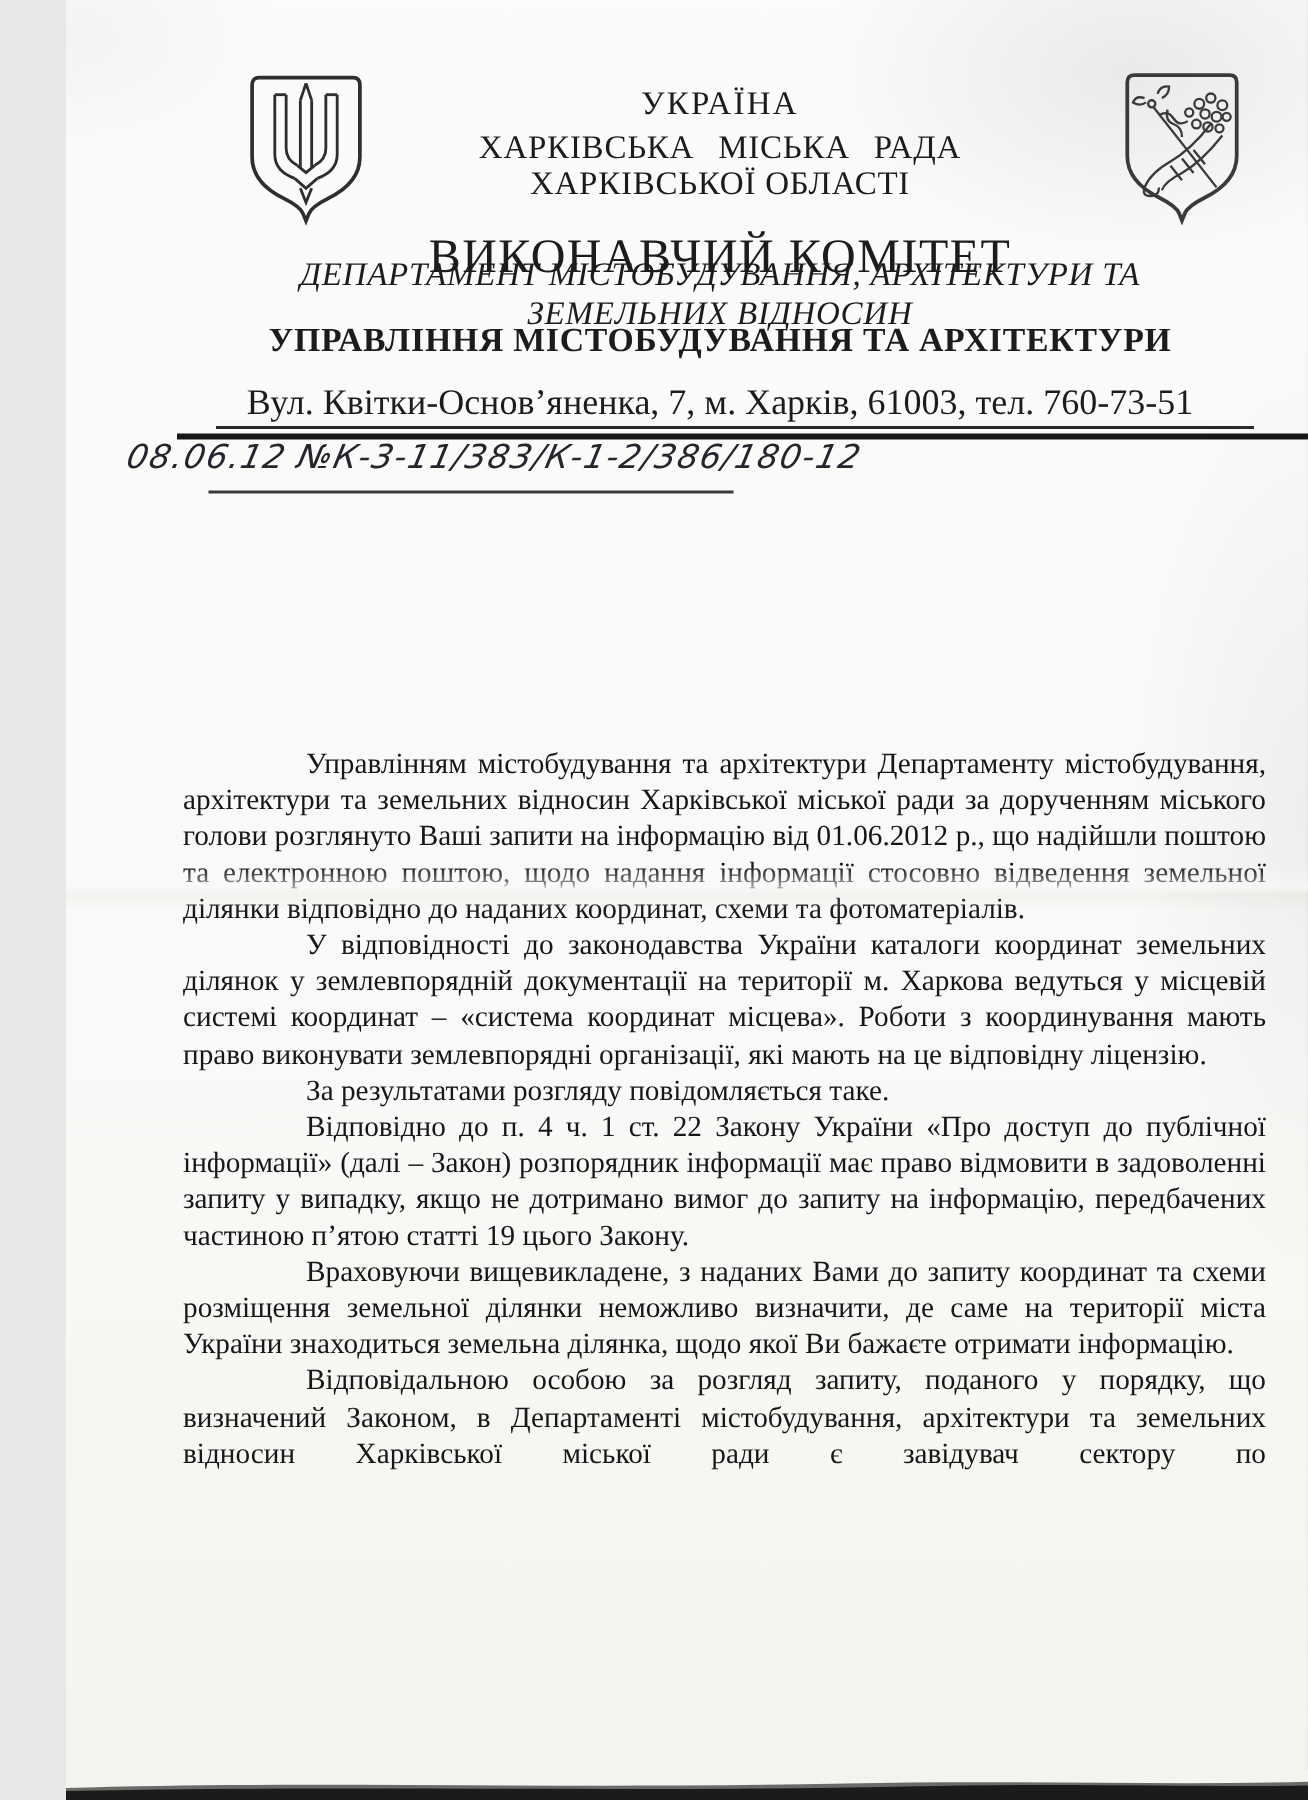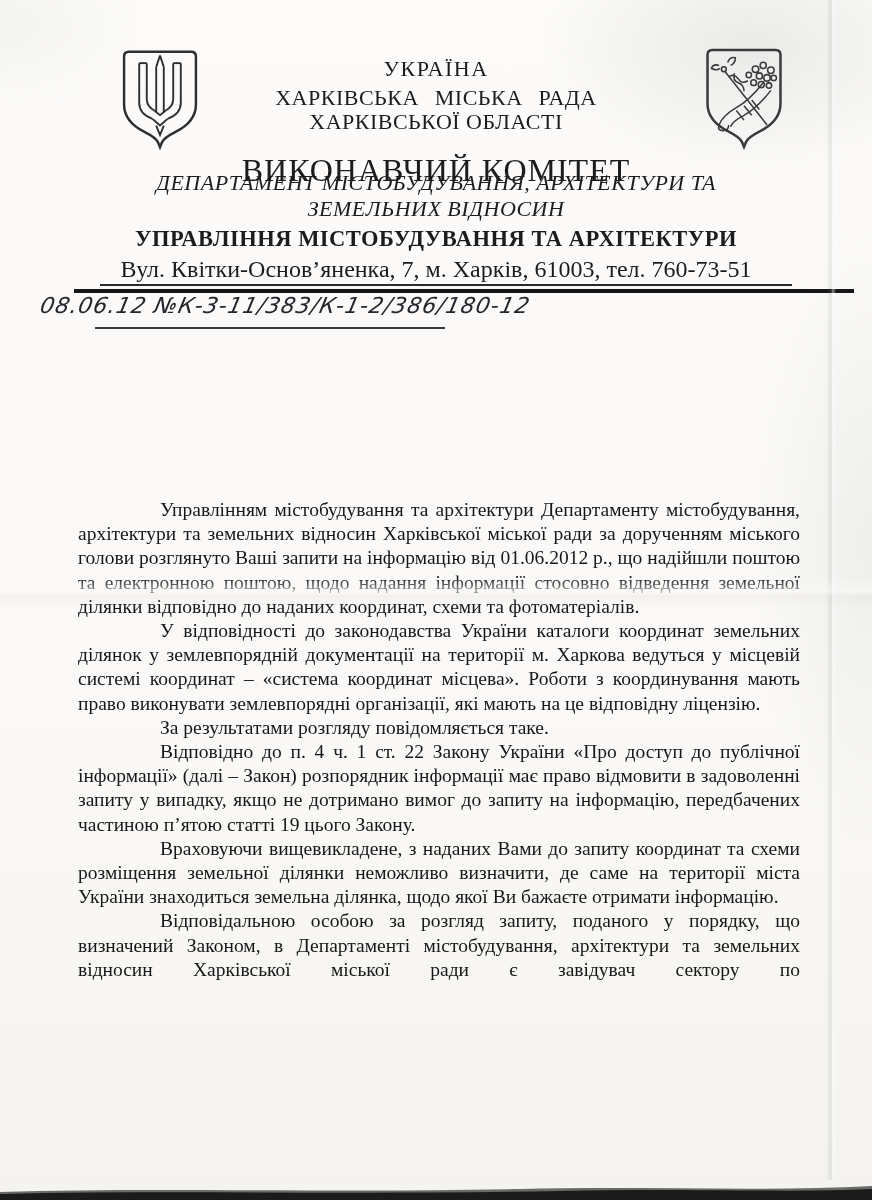--- a/index.html
+++ b/index.html
@@ -11,20 +11,21 @@
     overflow:hidden;
   }
   .page {
     position:absolute; inset:0;
     background:
       radial-gradient(ellipse 300px 180px at 86% 4%, rgba(130,130,128,0.14), transparent 70%),
       radial-gradient(ellipse 160px 420px at 100% 45%, rgba(140,140,138,0.10), transparent 75%),
       radial-gradient(ellipse 200px 120px at 0% 2%, rgba(150,150,148,0.08), transparent 70%),
       linear-gradient(180deg, #fcfbfa 0%, #faf9f7 60%, #f4f3f0 100%);
     color:#1c1c1c;
+    margin-left:44px;
   }
   
   .crease-v {
     position:absolute; top:0; bottom:20px; left:826px; width:10px;
     background:linear-gradient(90deg, transparent, rgba(120,120,118,0.16) 50%, rgba(255,255,255,0.5) 70%, transparent);
     pointer-events:none;
   }
   
   .crease-h {
     position:absolute; left:0; right:0; top:578px; height:30px;
@@ -37,21 +38,21 @@
   .emblem-right { left:696px; top:46px; width:96px; height:106px; }
   .emblem svg { width:100%; height:100%; }
 
   .head { position:absolute; left:60px; width:752px; text-align:center; white-space:nowrap; }
   .h-country   { top:56px;  font-size:22px; letter-spacing:1.5px; }
   .h-council1  { top:85px;  font-size:22px; word-spacing:10px; letter-spacing:0.5px; }
   .h-council2  { top:109px; font-size:22px; letter-spacing:0.5px; }
   .h-committee { top:152px; font-size:32px; letter-spacing:1px; }
   .h-dept      { top:170px; font-size:22px; letter-spacing:0.5px; white-space:normal; line-height:26px;
                  left:106px; width:660px;font-style:italic; }
-  .h-office    { top:226px; font-size:22.5px; font-weight:bold; letter-spacing:0.5px; }
+  .h-office    { top:214px; font-size:22.5px; font-weight:bold; letter-spacing:0.5px; }
   .h-address   { top:256px; font-size:24px; }
 
   .rule-thin  { position:absolute; left:100px; width:692px; top:284px; height:2px; background:#2b2b2b; }
   .rule-thick { position:absolute; left:74px;  width:780px; top:289px; height:4px; background:#161616; }
 
   .ref-handwritten {
     position:absolute; left:38px; top:293px; width:520px;
     font-family:"DejaVu Sans", sans-serif;
     font-style:italic; font-size:22px; letter-spacing:1px;
     color:#25252e;

